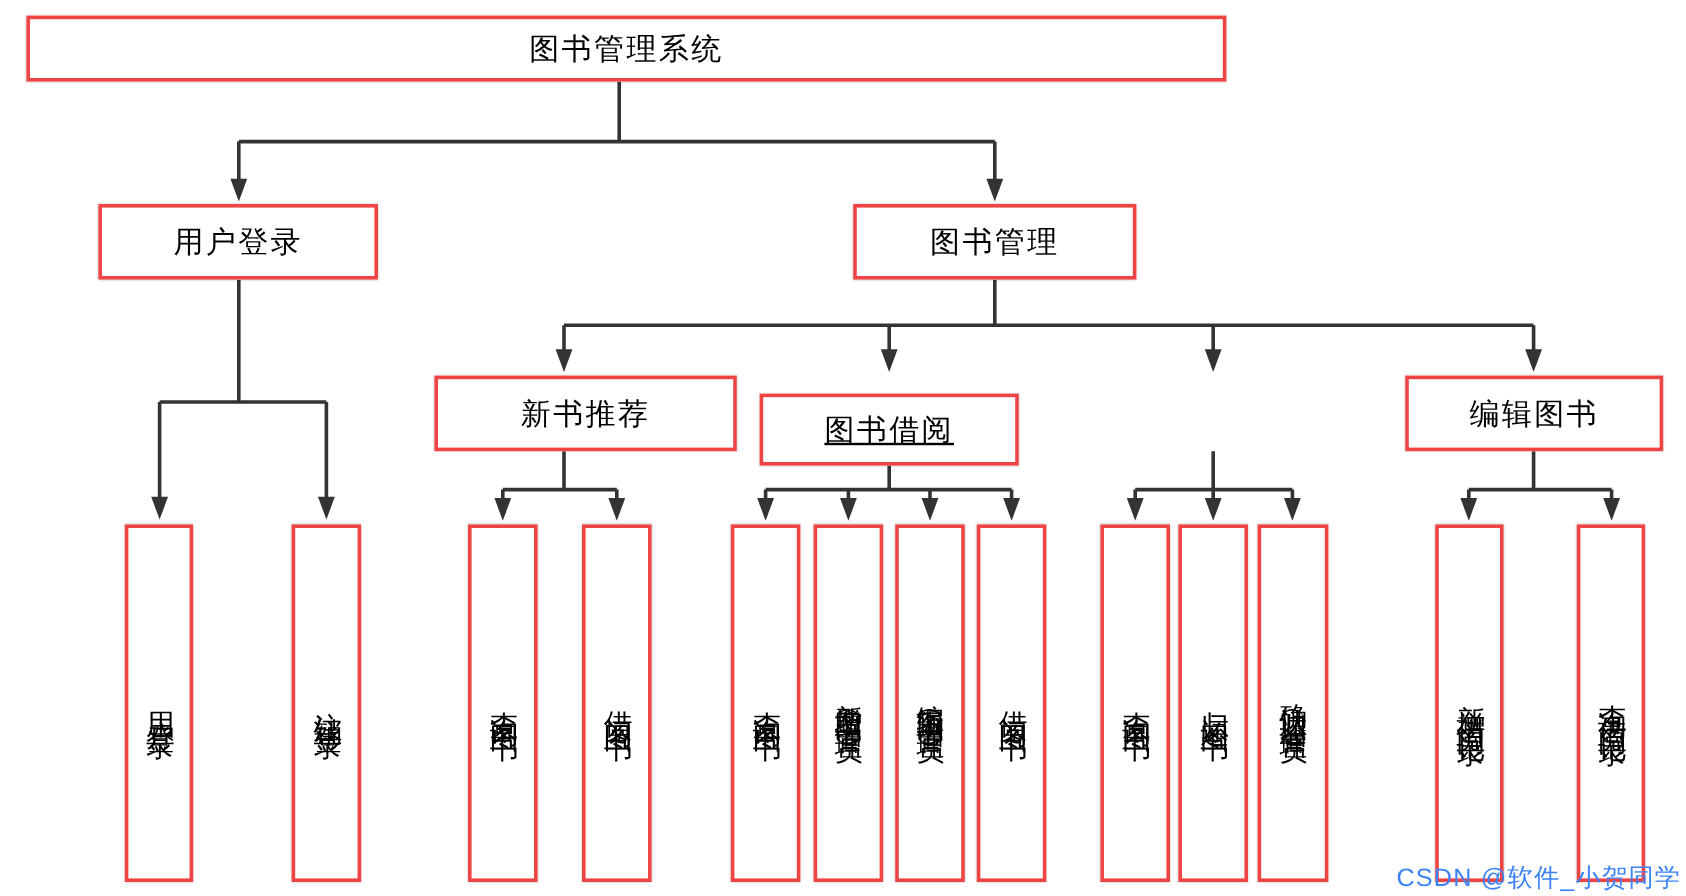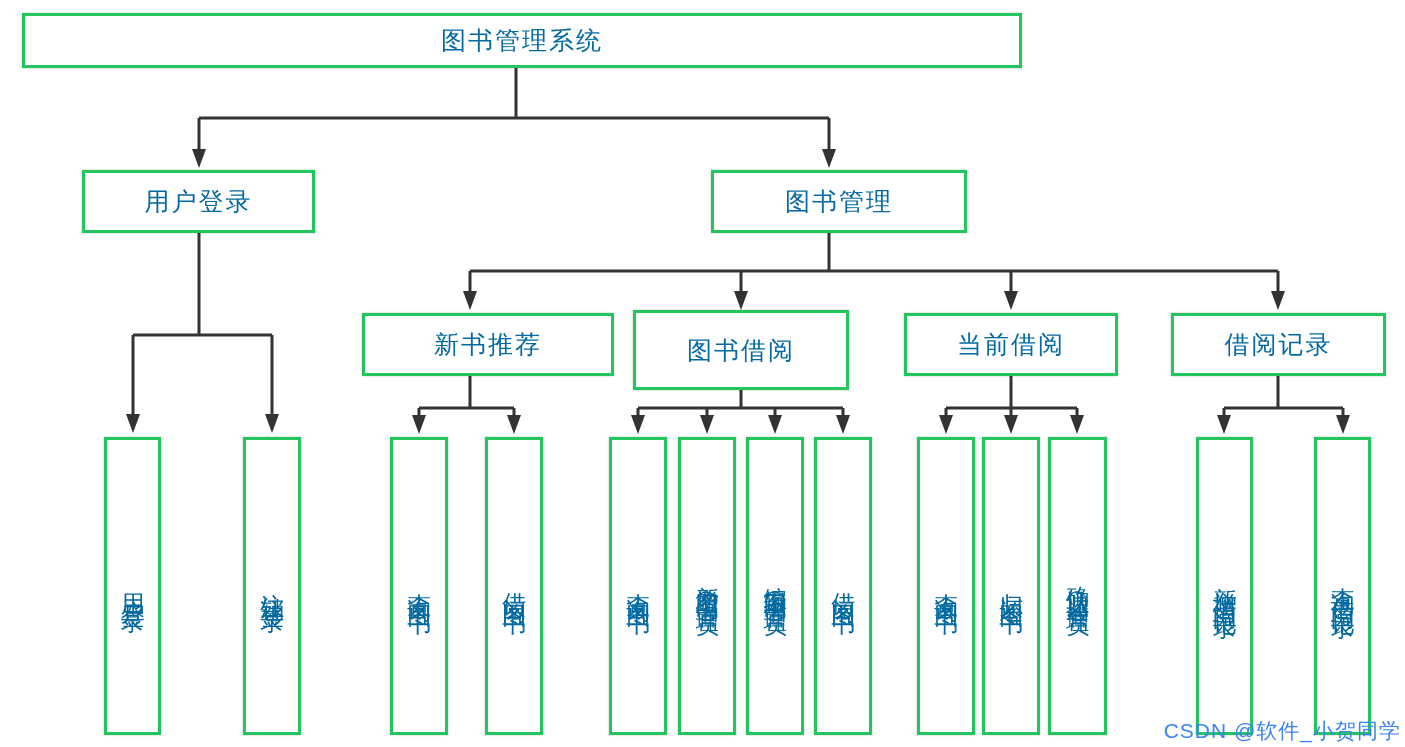--- a/index.html
+++ b/index.html
@@ -9,26 +9,26 @@
     height: 747px;
     background: #ffffff;
     font-family: "Liberation Sans", sans-serif;
     overflow: hidden;
   }
   #wires { position: absolute; left: 0; top: 0; z-index: 1; }
   .box {
     position: absolute;
     box-sizing: border-box;
     background: #ffffff;
-    border: 3px solid #22c55e;
+    border: 3px solid #ef4444;
     box-shadow: 0 0 2px rgba(0,0,0,0.25);
     display: flex;
     align-items: center;
     justify-content: center;
-    color: #0369a1;
+    color: #000000;
     z-index: 2;
   }
   .hbox {
     font-size: 25px;
     letter-spacing: 2px;
   }
   .vbox {
     writing-mode: vertical-rl;
     text-orientation: mixed;
     font-size: 24px;
@@ -88,26 +88,25 @@
       <polygon points="1004,415 1018,415 1011,434"></polygon>
       <polygon points="1070,415 1084,415 1077,434"></polygon>
       <polygon points="1217,415 1231,415 1224,434"></polygon>
       <polygon points="1336,415 1350,415 1343,434"></polygon>
     </g>
   </svg>
 
   <div class="box hbox" style="left:22px; top:13px; width:1000px; height:55px;">图书管理系统</div>
 
   <div class="box hbox" style="left:82px; top:170px; width:233px; height:63px;">用户登录</div>
-  <div class="box hbox" style="left:711px; top:170px; width:256px; height:63px;">图书管理</div>
+  <div class="box hbox" style="left:711px; top:170px; width:236px; height:63px;">图书管理</div>
 
   <div class="box hbox" style="left:362px; top:313px; width:252px; height:63px;">新书推荐</div>
-  <div class="box hbox" style="left:633px; top:310px; width:216px; height:80px;">图书借阅</div>
-  <div class="box hbox" style="left:904px; top:313px; width:214px; height:63px;">当前借阅</div>
-  <div class="box hbox" style="left:1171px; top:313px; width:215px; height:63px;">借阅记录</div>
+  <div class="box hbox" style="left:633px; top:328px; width:216px; height:60px;text-decoration:underline;">图书借阅</div>
+  <div class="box hbox" style="left:1171px; top:313px; width:215px; height:63px;">编辑图书</div>
 
   <div class="box vbox" style="left:104px; top:437px; width:57px; height:298px;">用户登录</div>
   <div class="box vbox" style="left:243px; top:437px; width:58px; height:298px;">注销登录</div>
 
   <div class="box vbox" style="left:390px; top:437px; width:58px; height:298px;">查询图书</div>
   <div class="box vbox" style="left:485px; top:437px; width:58px; height:298px;">借阅图书</div>
 
   <div class="box vbox" style="left:609px; top:437px; width:58px; height:298px;">查询图书</div>
   <div class="box vbox long" style="left:678px; top:437px; width:58px; height:298px;">新增图书（管理员）</div>
   <div class="box vbox long" style="left:746px; top:437px; width:58px; height:298px;">编辑图书（管理员）</div>

